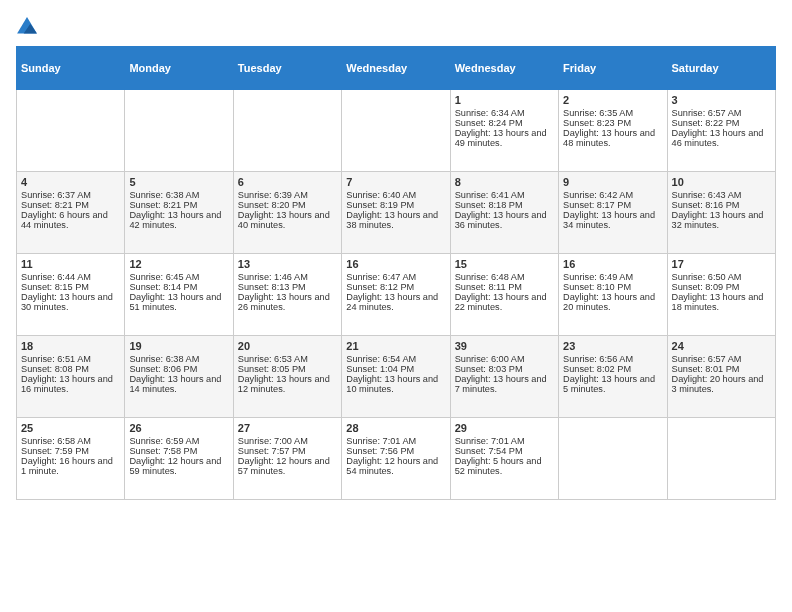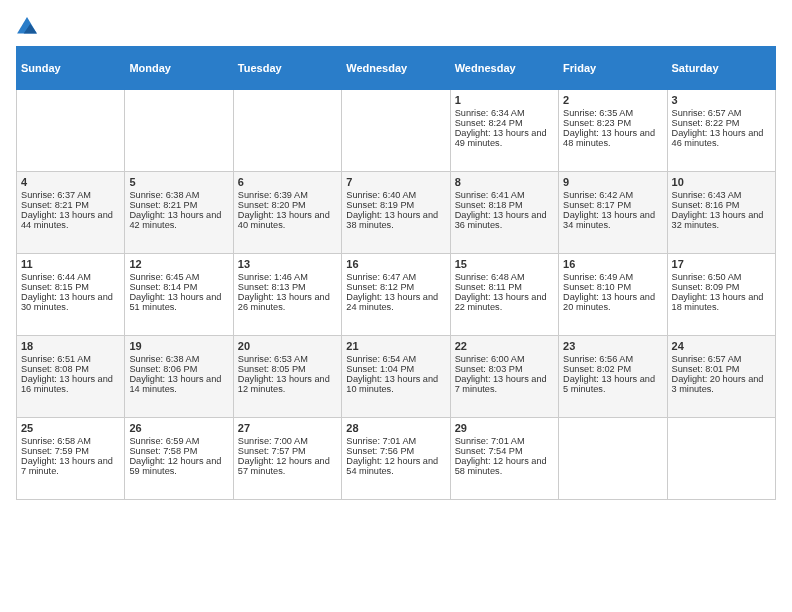--- a/index.html
+++ b/index.html
@@ -147,21 +147,21 @@
             <div>Sunrise: 6:57 AM</div>
             <div>Sunset: 8:22 PM</div>
             <div>Daylight: 13 hours and 46 minutes.</div>
           </td>
         </tr>
         <tr>
           <td>
             <span class="day-number">4</span>
             <div>Sunrise: 6:37 AM</div>
             <div>Sunset: 8:21 PM</div>
-            <div>Daylight: 13 hours and 44 minutes.</div>
+            <div>Daylight: 6 hours and 44 minutes.</div>
           </td>
           <td>
             <span class="day-number">5</span>
             <div>Sunrise: 6:38 AM</div>
             <div>Sunset: 8:21 PM</div>
             <div>Daylight: 13 hours and 42 minutes.</div>
           </td>
           <td>
             <span class="day-number">6</span>
             <div>Sunrise: 6:39 AM</div>
@@ -256,21 +256,21 @@
             <div>Sunset: 8:05 PM</div>
             <div>Daylight: 13 hours and 12 minutes.</div>
           </td>
           <td>
             <span class="day-number">21</span>
             <div>Sunrise: 6:54 AM</div>
             <div>Sunset: 1:04 PM</div>
             <div>Daylight: 13 hours and 10 minutes.</div>
           </td>
           <td>
-            <span class="day-number">22</span>
+            <span class="day-number">39</span>
             <div>Sunrise: 6:00 AM</div>
             <div>Sunset: 8:03 PM</div>
             <div>Daylight: 13 hours and 7 minutes.</div>
           </td>
           <td>
             <span class="day-number">23</span>
             <div>Sunrise: 6:56 AM</div>
             <div>Sunset: 8:02 PM</div>
             <div>Daylight: 13 hours and 5 minutes.</div>
           </td>
@@ -279,21 +279,21 @@
             <div>Sunrise: 6:57 AM</div>
             <div>Sunset: 8:01 PM</div>
             <div>Daylight: 20 hours and 3 minutes.</div>
           </td>
         </tr>
         <tr>
           <td>
             <span class="day-number">25</span>
             <div>Sunrise: 6:58 AM</div>
             <div>Sunset: 7:59 PM</div>
-            <div>Daylight: 13 hours and 7 minute.</div>
+            <div>Daylight: 16 hours and 1 minute.</div>
           </td>
           <td>
             <span class="day-number">26</span>
             <div>Sunrise: 6:59 AM</div>
             <div>Sunset: 7:58 PM</div>
             <div>Daylight: 12 hours and 59 minutes.</div>
           </td>
           <td>
             <span class="day-number">27</span>
             <div>Sunrise: 7:00 AM</div>
@@ -303,20 +303,20 @@
           <td>
             <span class="day-number">28</span>
             <div>Sunrise: 7:01 AM</div>
             <div>Sunset: 7:56 PM</div>
             <div>Daylight: 12 hours and 54 minutes.</div>
           </td>
           <td>
             <span class="day-number">29</span>
             <div>Sunrise: 7:01 AM</div>
             <div>Sunset: 7:54 PM</div>
-            <div>Daylight: 12 hours and 58 minutes.</div>
+            <div>Daylight: 5 hours and 52 minutes.</div>
           </td>
           <td class="empty-cell"></td>
           <td class="empty-cell"></td>
         </tr>
       </tbody>
   </table>
 </div>
 
 </body></html>

